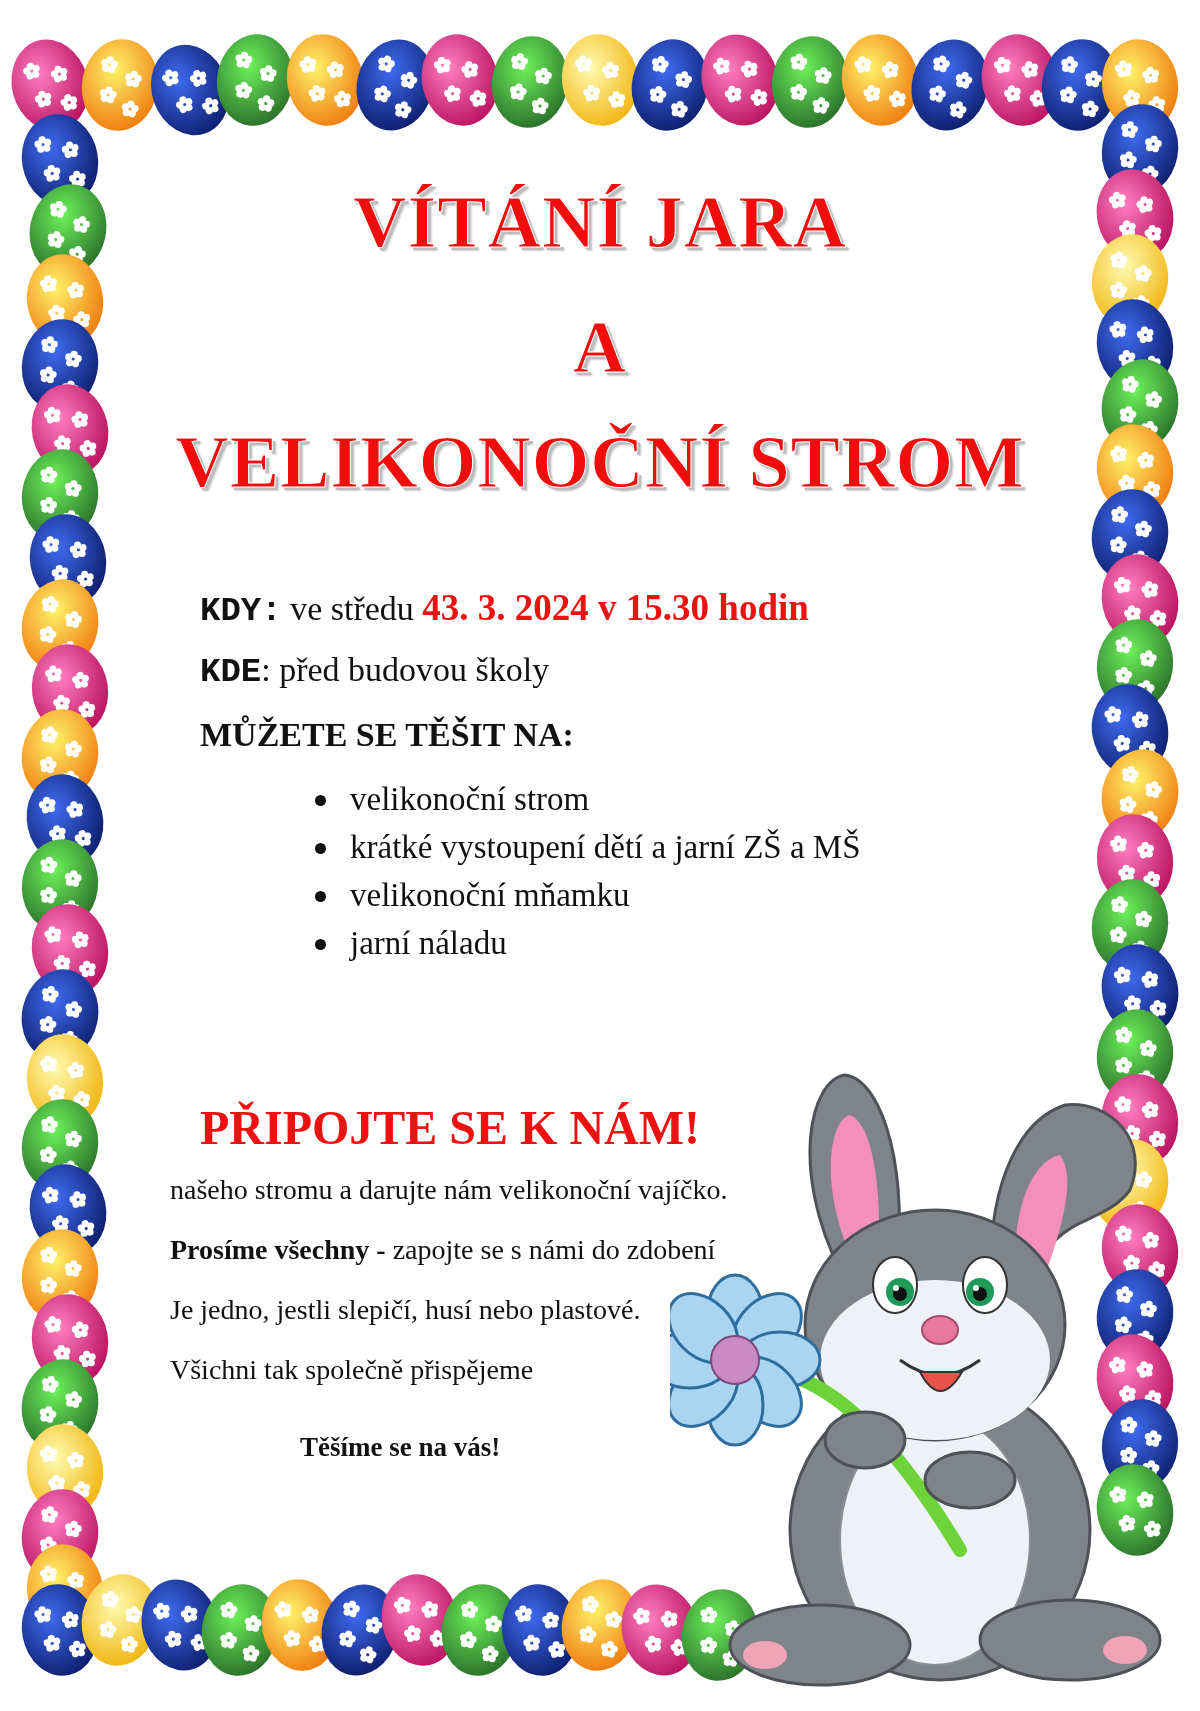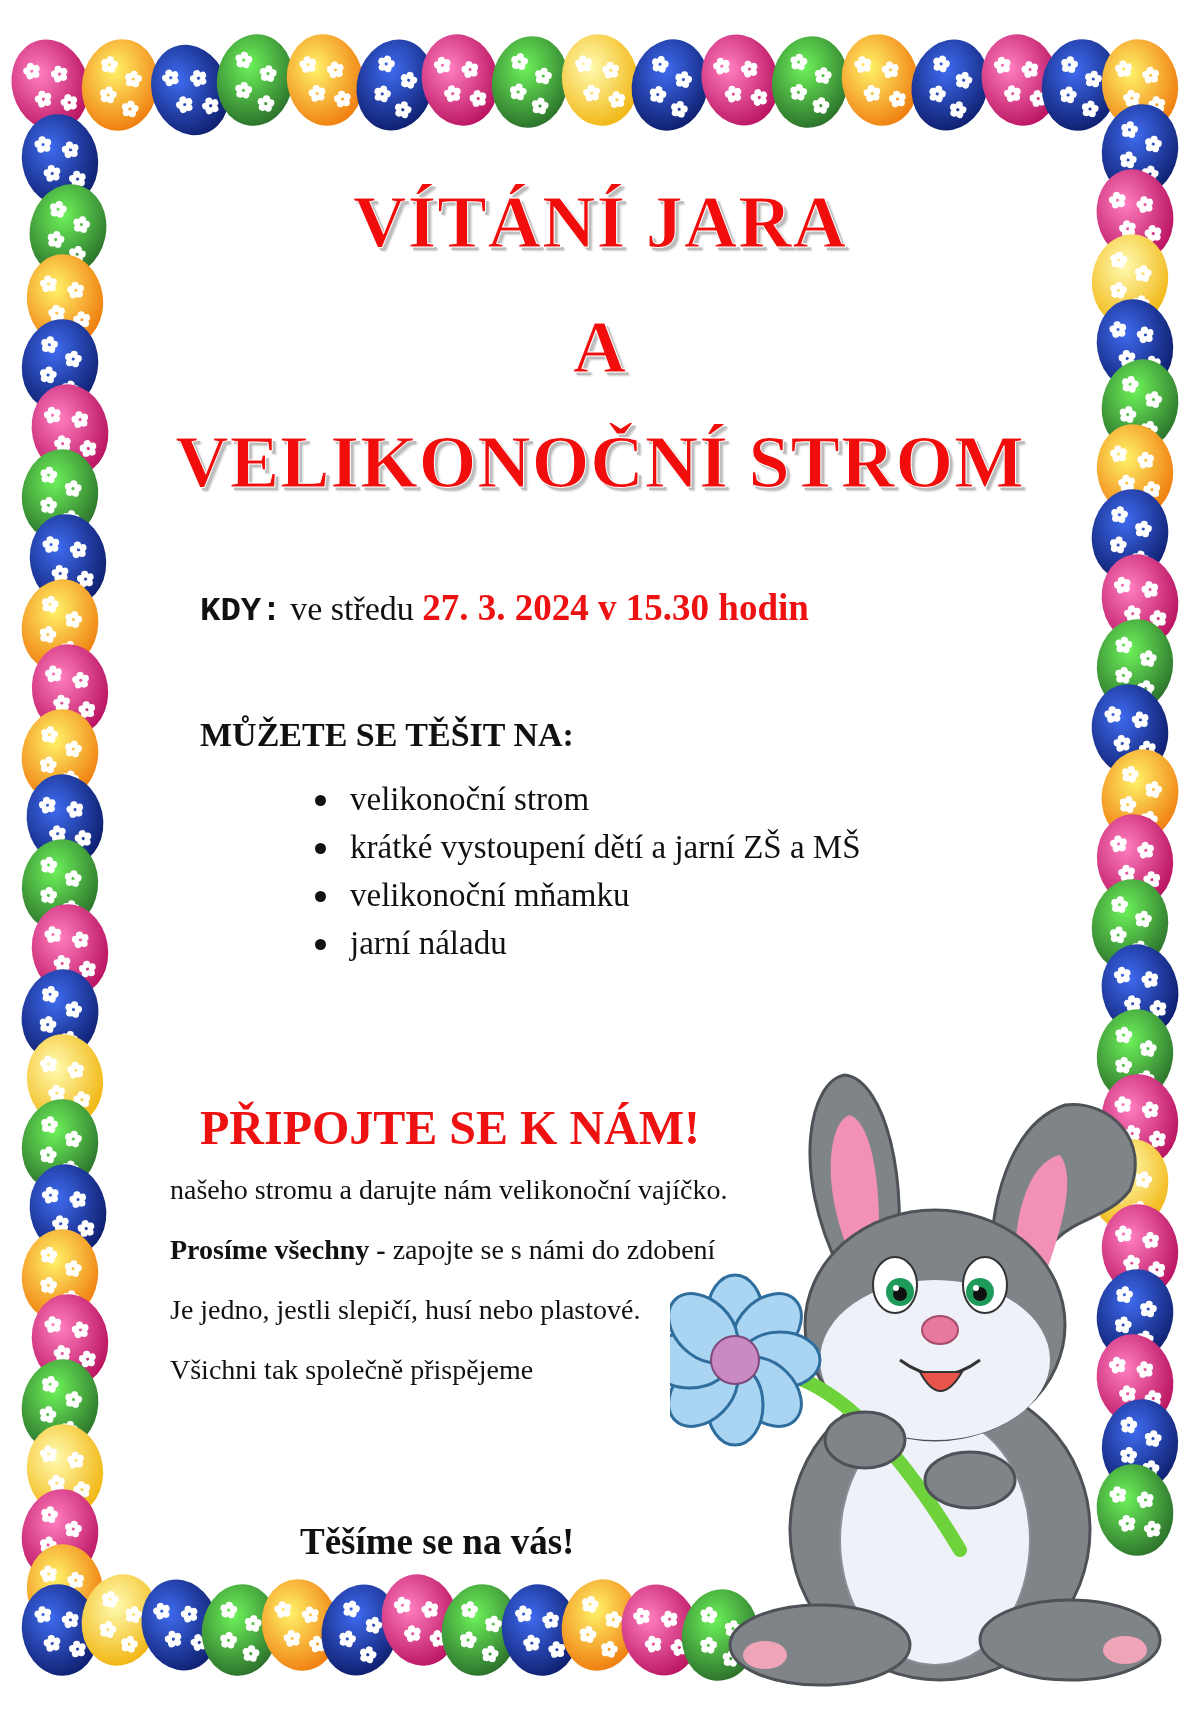--- a/index.html
+++ b/index.html
@@ -17,21 +17,21 @@
   .red { color:#ee1111; font-weight:bold; font-size:37px; }
   .kdy { top:586px; }
   .kde { top:651px; }
   .mozete { top:716px; font-weight:bold; }
   ul.items { position:absolute; left:320px; top:775px; margin:0; padding:0; list-style:none; font-size:33px; color:#111; }
   ul.items li { position:relative; padding-left:30px; height:48px; line-height:48px; }
   ul.items li::before { content:""; position:absolute; left:-5px; top:20px; width:11px; height:11px; border-radius:50%; background:#111; }
   .join { position:absolute; left:200px; top:1100px; font-size:48px; font-weight:bold; color:#ee1111; }
   .para { position:absolute; left:170px; top:1160px; font-size:28px; color:#111; }
   .para div { height:60px; line-height:60px; }
-  .closing { position:absolute; left:300px; top:1520px; font-size:37px; font-weight:bold; color:#111; }
+  .closing { position:absolute; left:300px; top:1432px; font-size:27px; font-weight:bold; color:#111; }
   .bunny { position:absolute; left:670px; top:1060px; width:520px; height:640px; }
 </style>
 </head>
 <body>
 
 <div class="poster">
 
   <svg class="border-layer" viewBox="0 0 1200 1711" xmlns="http://www.w3.org/2000/svg">
     <defs>
       <g id="flower">
@@ -176,21 +176,24 @@
     <use href="#eggP" transform="translate(660,1630) rotate(-15)"></use>
     <use href="#eggG" transform="translate(720,1635) rotate(8)"></use>
   </svg>
 
   <div class="content">
     <div class="title t1">VÍTÁNÍ JARA</div>
     <div class="title t2">A</div>
     <div class="title t3">VELIKONOČNÍ STROM</div>
 
     <div class="info kdy">
-      <b>KDY:</b><span> ve středu </span><span class="red">27. 3. 2024 v 15.30 hodin</span>
+      <b>KDY:</b><span> ve středu </span><span class="red">43. 3. 2024 v 15.30 hodin</span>
+    </div>
+    <div class="info kde">
+      <b>KDE</b><span>: před budovou školy</span>
     </div>
     <div class="info mozete">MŮŽETE SE TĚŠIT NA:</div>
 
     <ul class="items">
       <li>velikonoční strom</li>
       <li>krátké vystoupení dětí a jarní ZŠ a MŠ</li>
       <li>velikonoční mňamku</li>
       <li>jarní náladu</li>
     </ul>
 

